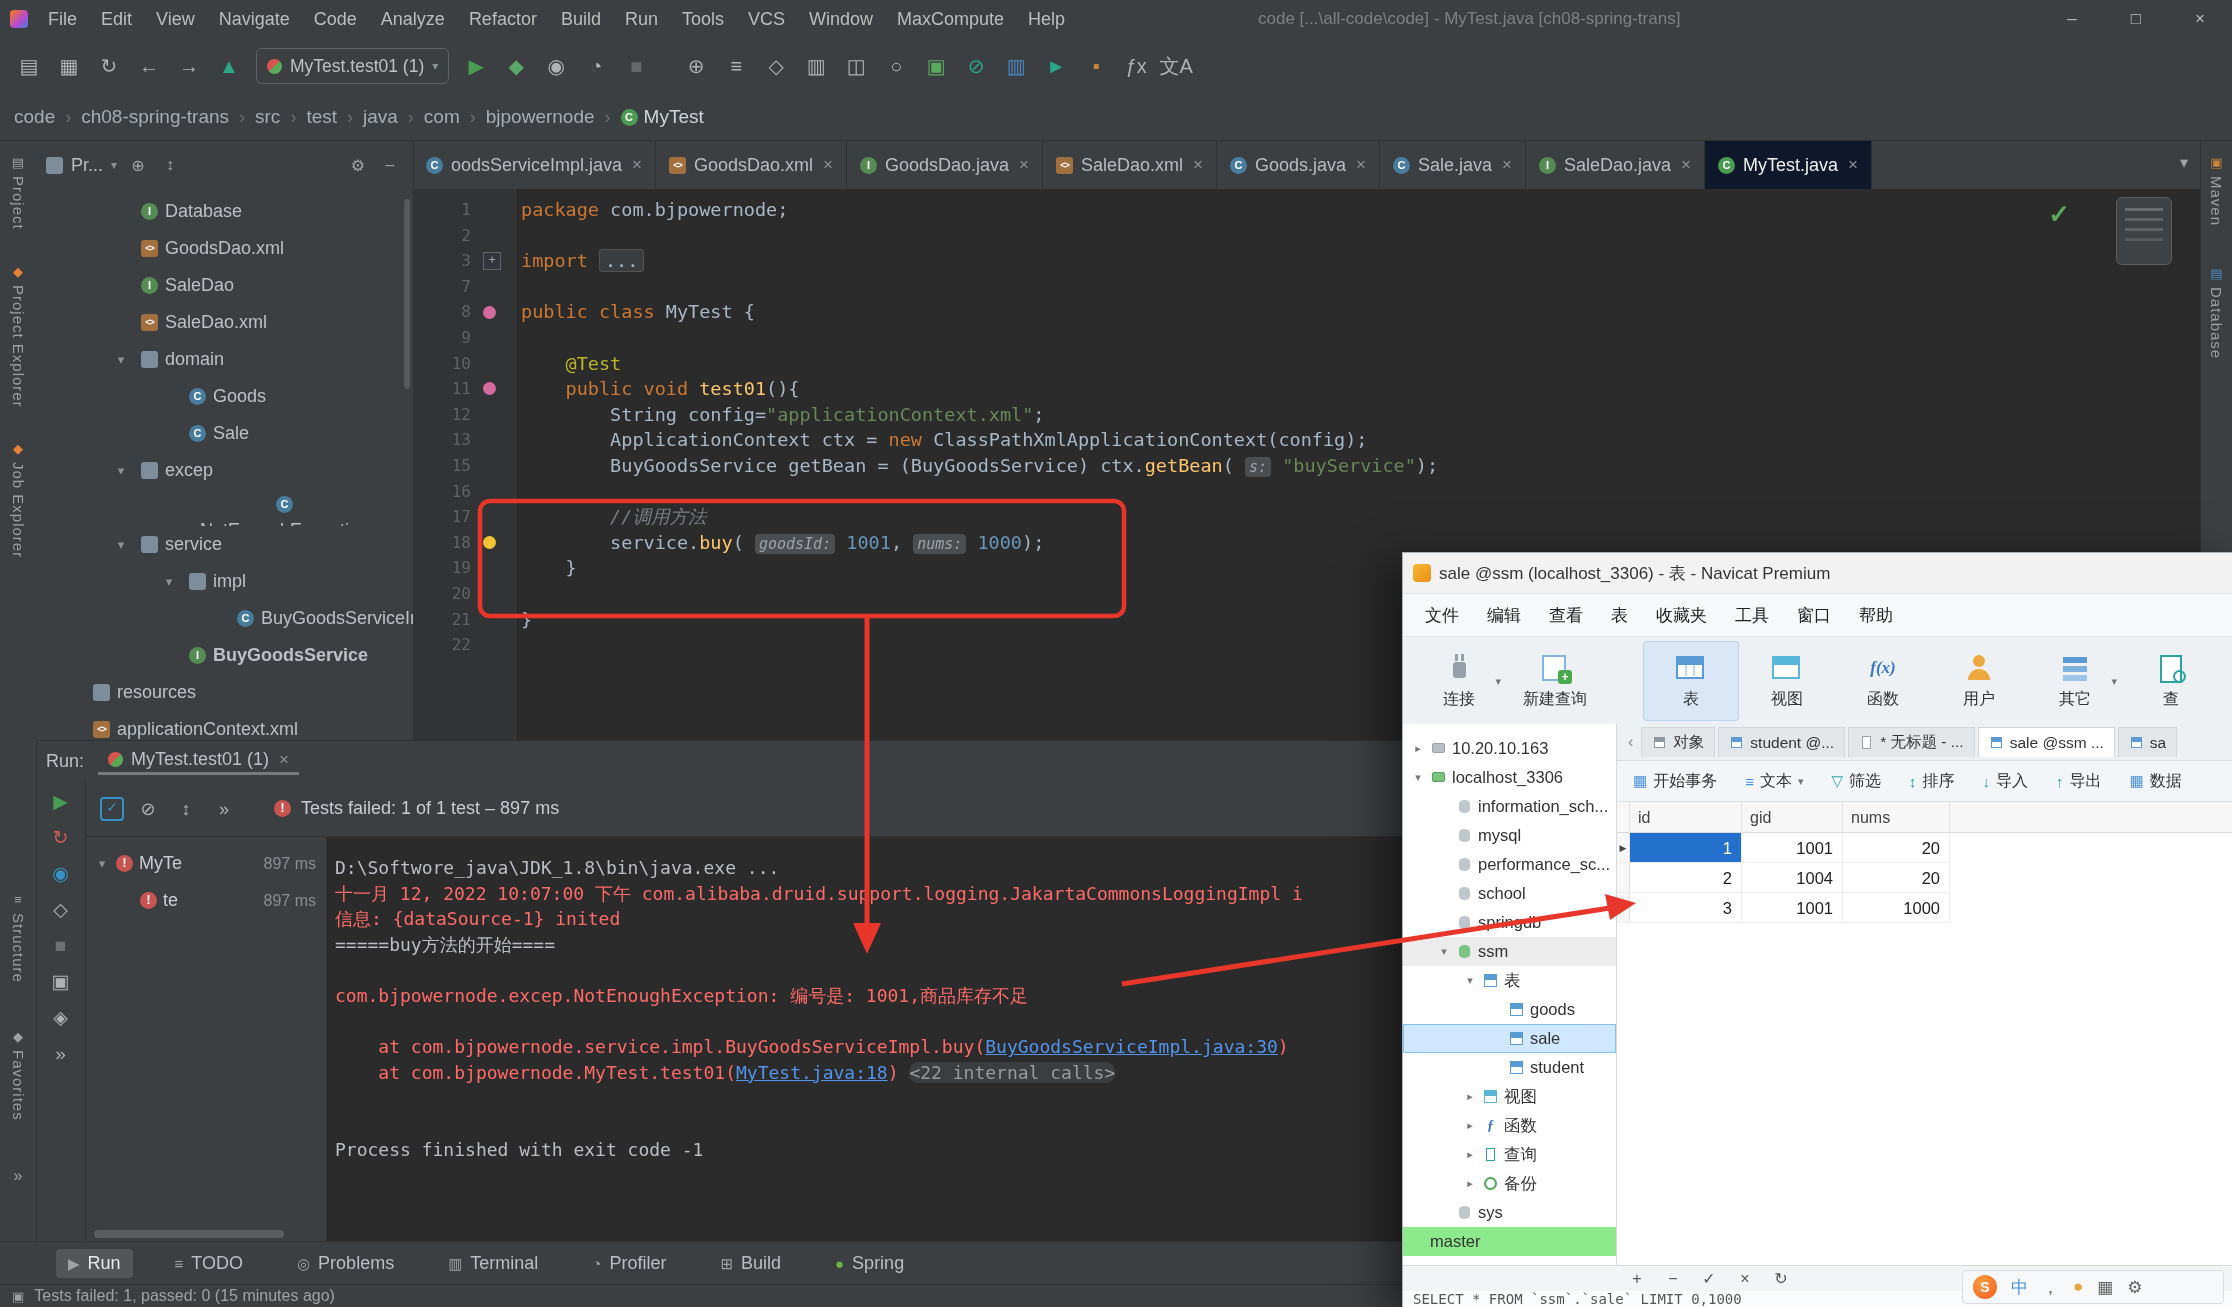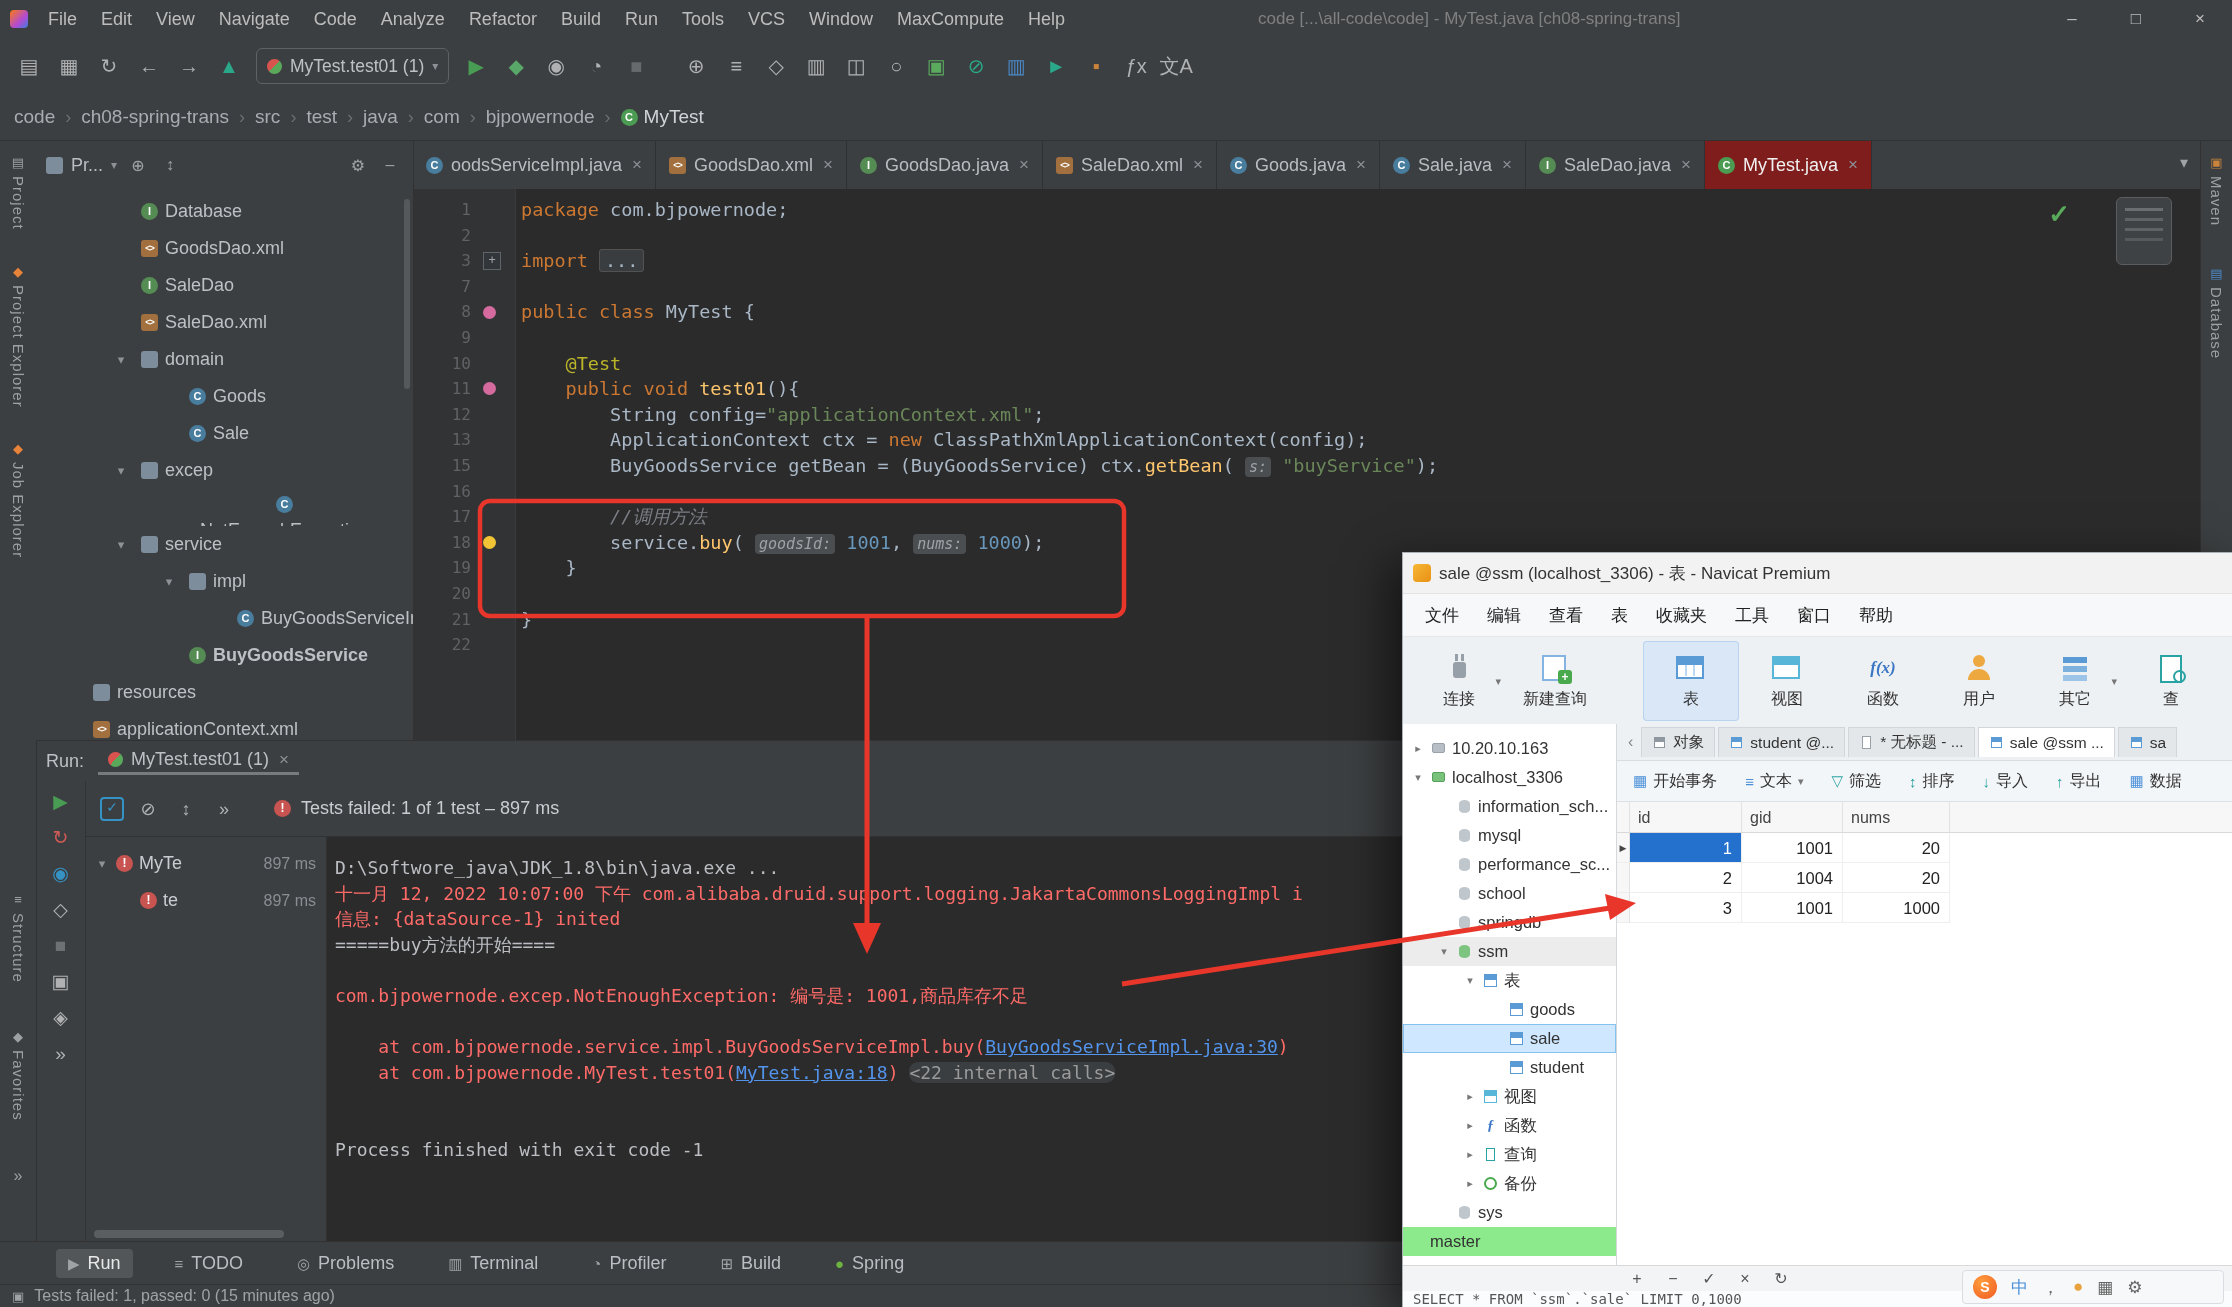--- a/index.html
+++ b/index.html
@@ -47,21 +47,21 @@
   .fic{width:17px;height:17px;border-radius:50%;flex:none;display:inline-flex;align-items:center;justify-content:center;font:700 11px/1 "Liberation Sans",sans-serif;color:#fff;}
   .ic-interface{background:#548c54;}.ic-interface::before{content:"I";}
   .ic-class{background:#497d9e;}.ic-class::before{content:"C";}
   .ic-testclass{background:#4b9b52;}.ic-testclass::before{content:"C";}
   .ic-xml{background:#a2703f;border-radius:3px;}.ic-xml::before{content:"<>";font-size:9px;letter-spacing:-1px;}
   .ic-folder{background:#7d8d9b;border-radius:3px;}
   
   .editor{position:absolute;left:413px;top:141px;width:1787px;height:599px;z-index:3;}
   .ed-tabs{height:48px;background:#3c3f41;border-bottom:1px solid #323232;display:flex;overflow:hidden;}
   .ed-tab{display:flex;align-items:center;gap:8px;padding:0 13px;font-size:18px;color:#b9bdc1;border-right:1px solid #2e3133;height:48px;white-space:nowrap;}
-  .ed-tab.active{background:#7f1d1d;color:#f0f0f0;}
+  .ed-tab.active{background:#0f172a;color:#f0f0f0;}
   .ed-close{color:#8c9196;font-size:17px;margin-left:2px;}
   .ed-more{position:absolute;right:12px;top:12px;color:#9fa3a6;font-size:16px;}
   .code-wrap{position:absolute;top:48px;left:0;right:0;bottom:0;background:#2b2b2b;overflow:hidden;padding-top:8px;}
   .code-wrap::before{content:"";position:absolute;left:0;top:0;bottom:0;width:102px;background:#313335;border-right:1px solid #3a3d3f;}
   .code-line{position:relative;display:flex;height:25.6px;line-height:25.6px;font-family:"DejaVu Sans Mono",monospace;font-size:18.5px;z-index:1;}
   .lnum{width:58px;text-align:right;padding-right:6px;color:#606366;font-size:16px;flex:none;}
   .gz{width:44px;flex:none;display:flex;align-items:center;gap:4px;padding-left:6px;box-sizing:border-box;}
   .ctext{white-space:pre;}
   .tk-pl{color:#a9b7c6;}.tk-kw{color:#cc7832;}.tk-str{color:#6a8759;}.tk-num{color:#6897bb;}
   .tk-cmt{color:#7a7e85;font-style:italic;}.tk-ann{color:#bbb529;}.tk-mth{color:#ffc66d;}

